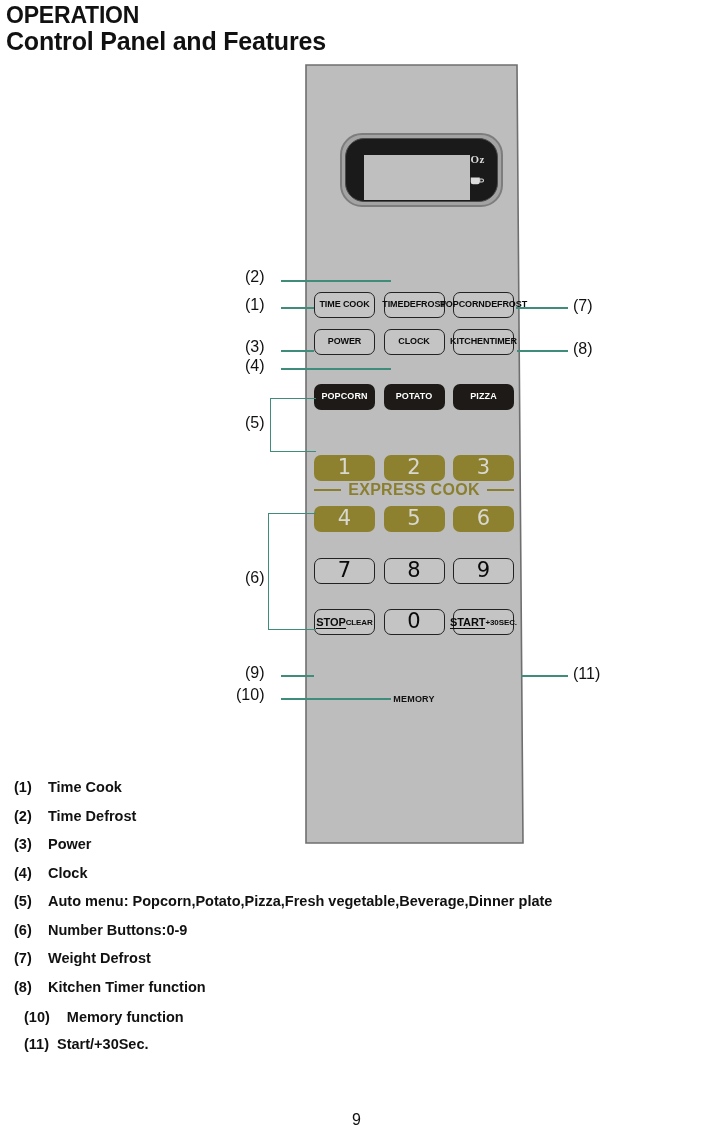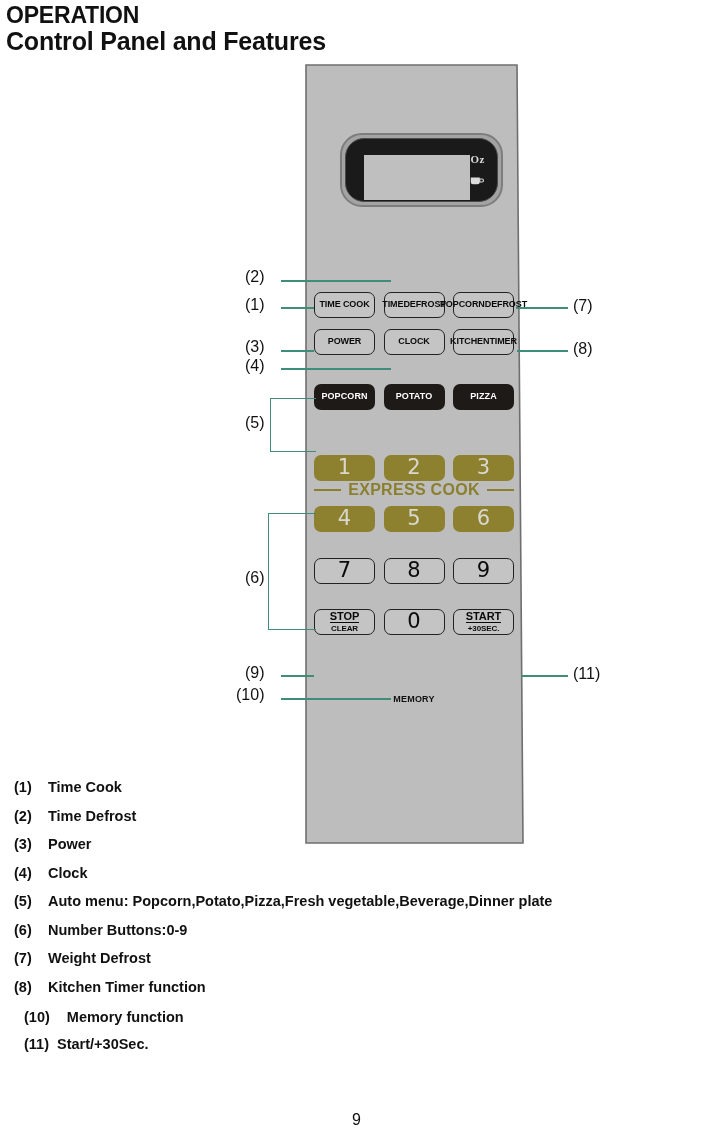--- a/index.html
+++ b/index.html
@@ -149,21 +149,20 @@
     border-radius: 7px;
     color: #0a0a0a;
     font-size: 21px;
     font-weight: normal;
     font-family: "DejaVu Sans", sans-serif;
   }
   .btn-two-line { }
   .btn .l1, .btn .l2 { display: block; }
 
   .btn-stacked-ul {
-    flex-direction: column;
     justify-content: center;
   }
   .btn-stacked-ul .top {
     font-size: 11px;
     font-weight: bold;
     border-bottom: 1.4px solid #0a0a0a;
     padding-bottom: 0px;
     line-height: 12px;
   }
   .btn-stacked-ul .bot {

